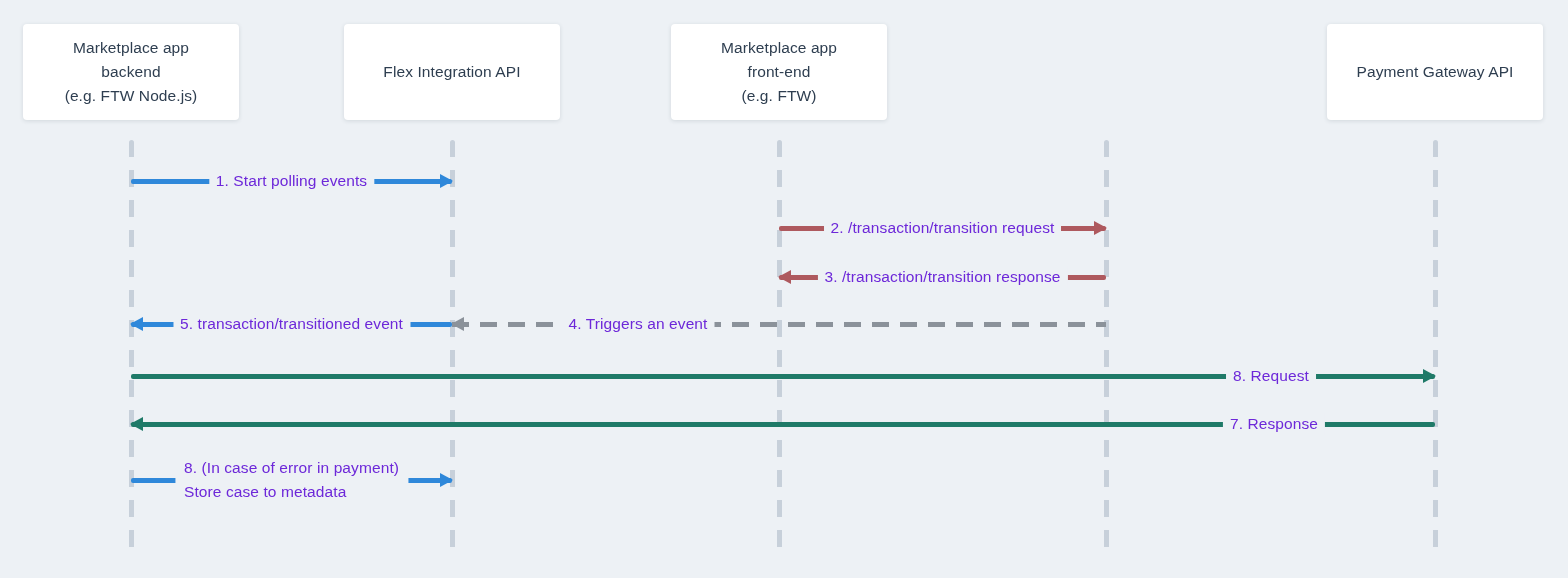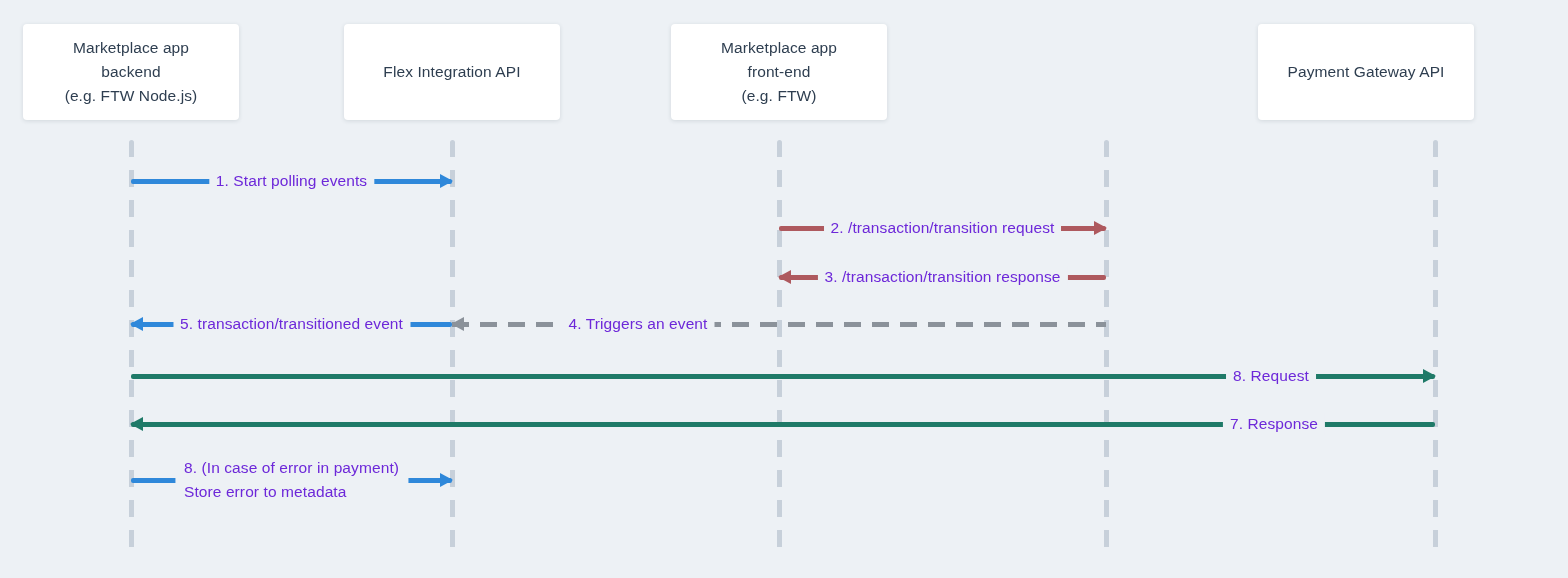--- a/index.html
+++ b/index.html
@@ -103,21 +103,21 @@
       <div>Flex Integration API</div>
     </div>
   </div>
   <div class="participant" style="left:671px">
     <div class="plabel">
       <div>Marketplace app</div>
       <div>front-end</div>
       <div>(e.g. FTW)</div>
     </div>
   </div>
-  <div class="participant" style="left:1258px">
+  <div class="participant" style="left:1327px">
     <div class="plabel">
       <div>Payment Gateway API</div>
     </div>
   </div>
 
   <div class="msg" style="left:131px;top:181px;width:321px">
     <div class="mline blue"></div>
     <div class="head right blue"></div>
     <span class="mlabel">1. Start polling events</span>
   </div>
@@ -156,17 +156,17 @@
     <div class="mline green"></div>
     <div class="head left green"></div>
     <span class="mlabel" style="left:1143px">7. Response</span>
   </div>
 
   <div class="msg" style="left:131px;top:480px;width:321px">
     <div class="mline blue"></div>
     <div class="head right blue"></div>
     <div class="mlabel multi">
       <div>8. (In case of error in payment)</div>
-      <div>Store error to metadata</div>
+      <div>Store case to metadata</div>
     </div>
   </div>
 
 </div>
 
 </body></html>

